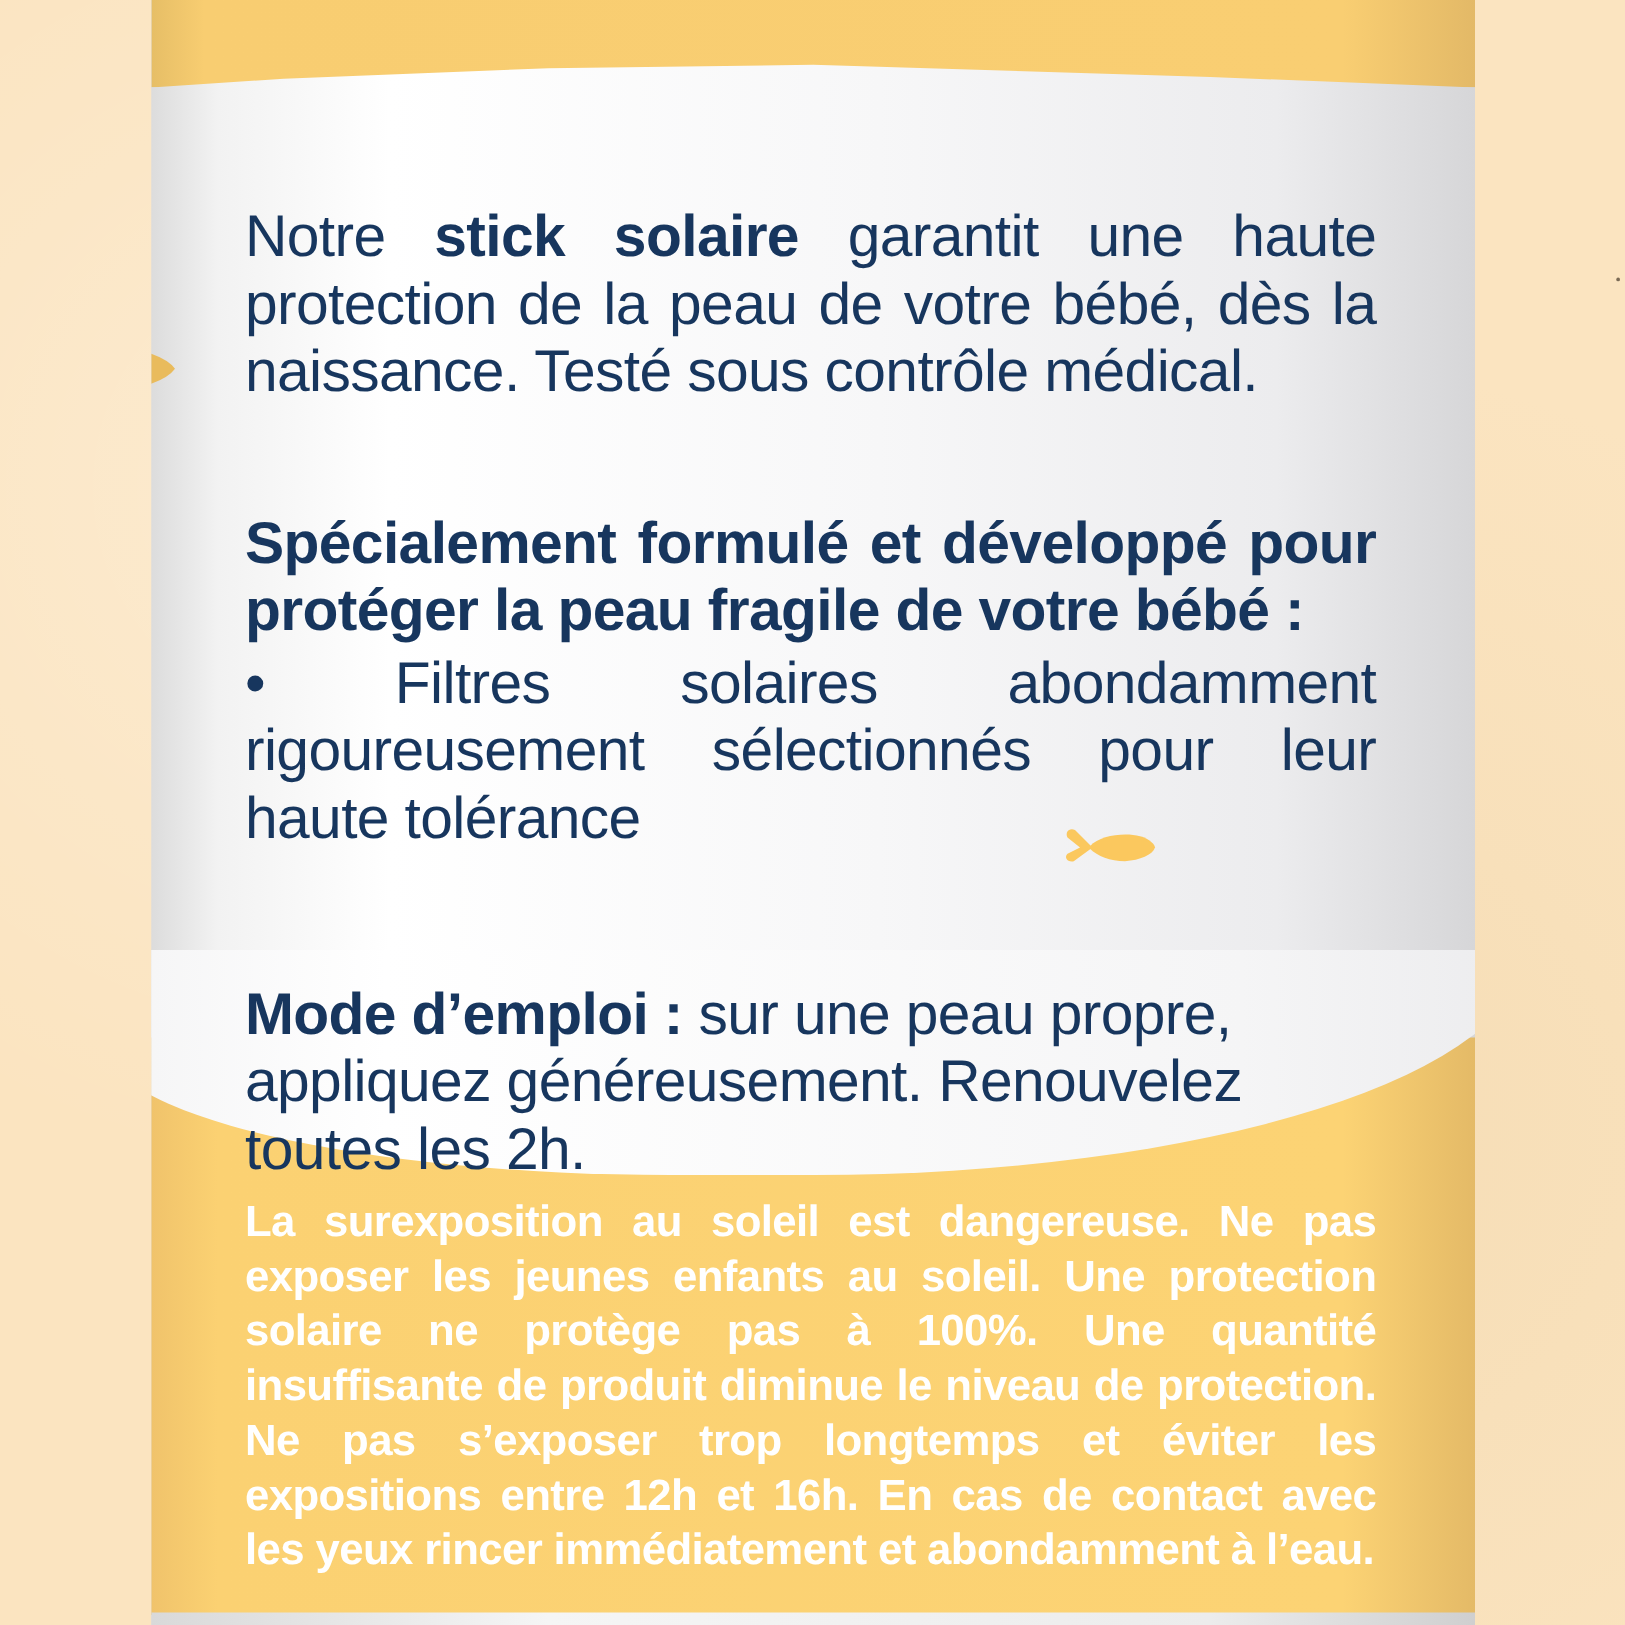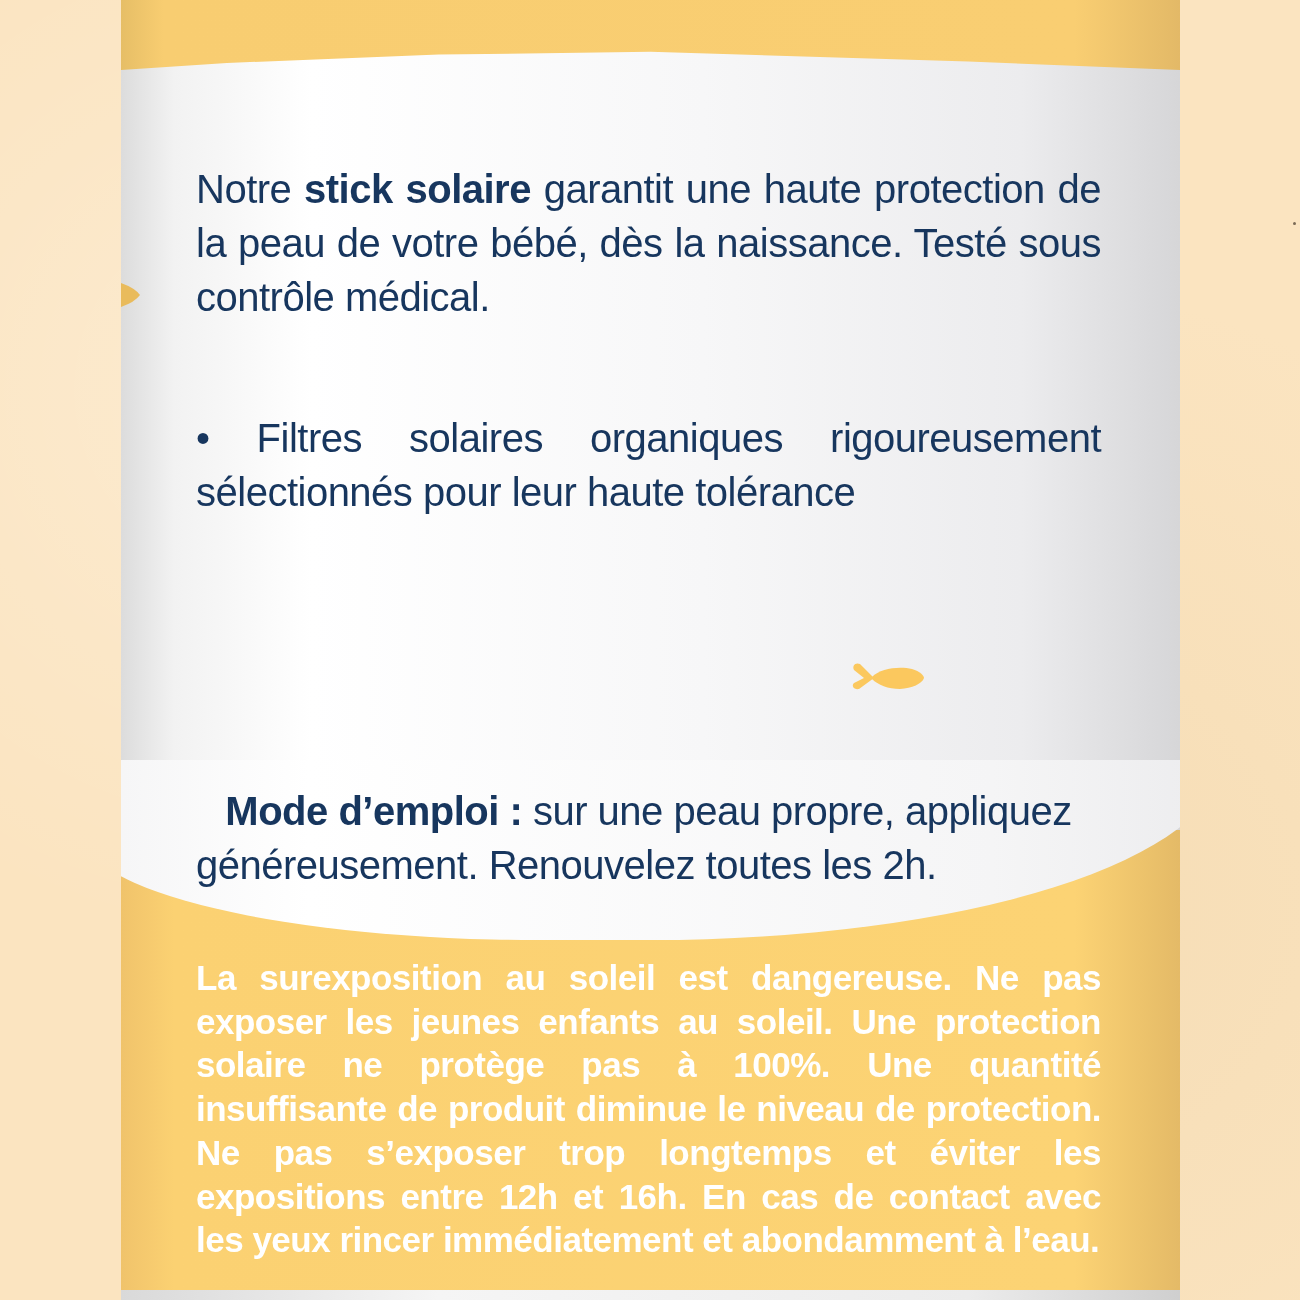--- a/index.html
+++ b/index.html
@@ -31,21 +31,21 @@
       position: absolute; left: -40px; top: 760px; width: 1140px; height: 180px;
       background: linear-gradient(90deg,#f4f4f5 0%,#ffffff 20%,#f5f5f6 80%,#ececee 100%);
       border-radius: 0 0 50% 40% / 0 0 100% 60%;
     }
     .bottom-strip {
       position: absolute; left: 0; top: 1290px; width: 100%; height: 10px;
       background: linear-gradient(90deg,#d9d9d9,#f5f5f5 30%,#ececec 80%,#cfcfcf);
     }
 
     .text-block { position: absolute; left: 196px; width: 905px; color: #17365e; z-index: 2; }
-    .p { font-size: 40px; line-height: 54px; margin: 0; text-align: justify; text-align-last: left; letter-spacing: -0.5px; }
+    .p { font-size: 47px; line-height: 54px; margin: 0; text-align: justify; text-align-last: left; letter-spacing: -0.5px; }
     .intro { top: 162px; }
     .spec { top: 407px; }
     .spec-title { font-weight: bold; }
     .bullet-1 { margin-top: 4px; }
     .bullet-2 { margin-top: 12px; text-align: left; }
     .usage { top: 784px; }
     .b { font-weight: bold; }
     .warning {
       top: 956px; color: #ffffff; font-weight: bold;
       font-size: 35px; line-height: 43.7px; letter-spacing: -0.6px;
@@ -68,27 +68,28 @@
 
 <svg class="drop-icon" viewBox="0 0 20 30">
   <path d="M0 3 Q14 8 19 15 Q14 22 0 27 Z" fill="#e9bb5c"></path>
 </svg>
 
 <div class="text-block intro">
   <p class="p"><span>Notre </span><span class="b">stick solaire</span><span> garantit une haute protection de la peau de votre bébé, dès la naissance. Testé sous contrôle médical.</span></p>
 </div>
 
 <div class="text-block spec">
-  <p class="p bullet-1">• Filtres solaires organiques rigoureusement sélectionnés pour leur haute tolérance</p>
+  <p class="p spec-title">Spécialement formulé et développé pour protéger la peau fragile de votre bébé :</p>
+  <p class="p bullet-1">• Filtres solaires abondamment rigoureusement sélectionnés pour leur haute tolérance</p>
 </div>
 
 <svg class="fish-icon" viewBox="0 0 75 35">
   <path d="M22 17 C30 8 50 6 62 9 C70 11 74 16 74 18 C72 24 62 28 50 29 C38 29 28 25 22 19 Z" fill="#fbc85e"></path>
   <path d="M24 18 L10 4 C5 2 2 6 4 10 L14 18 L4 23 C1 26 4 30 9 29 Z" fill="#fbc85e"></path>
 </svg>
 
 <div class="text-block usage">
-  <p class="p" style="text-align:center"><span class="b">Mode d’emploi :</span><span> sur une peau propre, appliquez généreusement. Renouvelez toutes les 2h.</span></p>
+  <p class="p" style="text-align:left"><span class="b">Mode d’emploi :</span><span> sur une peau propre, appliquez généreusement. Renouvelez toutes les 2h.</span></p>
 </div>
 
 <div class="text-block warning">
   <p class="p" style="font-size:35px;line-height:43.7px;">La surexposition au soleil est dangereuse. Ne pas exposer les jeunes enfants au soleil. Une protection solaire ne protège pas à 100%. Une quantité insuffisante de produit diminue le niveau de protection. Ne pas s’exposer trop longtemps et éviter les expositions entre 12h et 16h. En cas de contact avec les yeux rincer immédiatement et abondamment à l’eau.</p>
 </div>
 
 </body></html>

